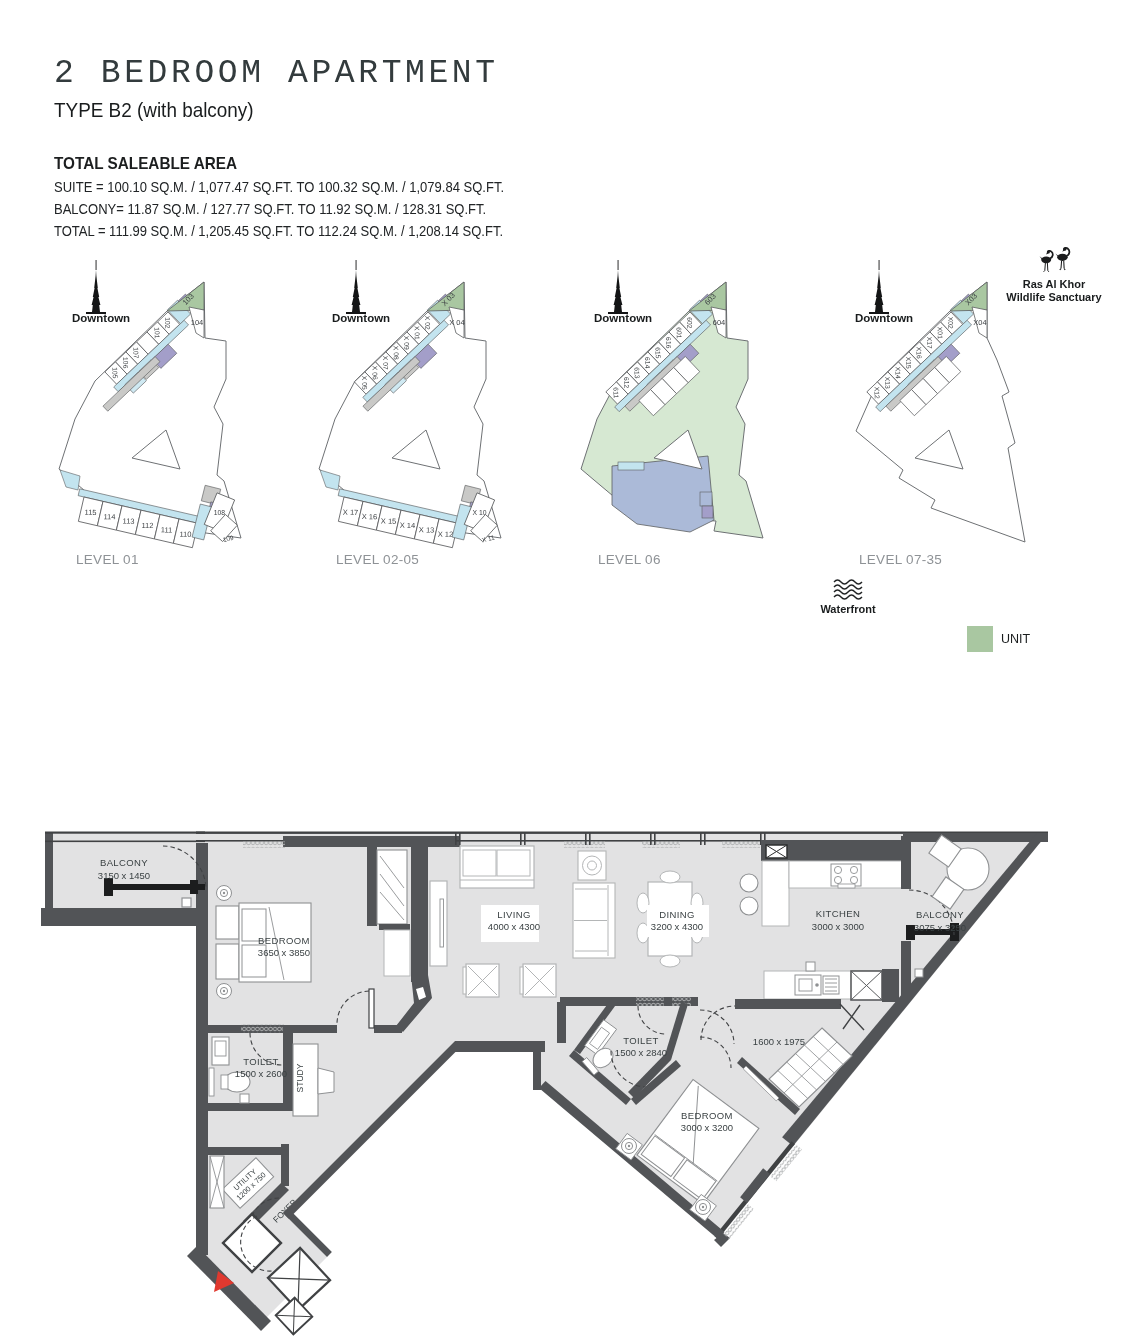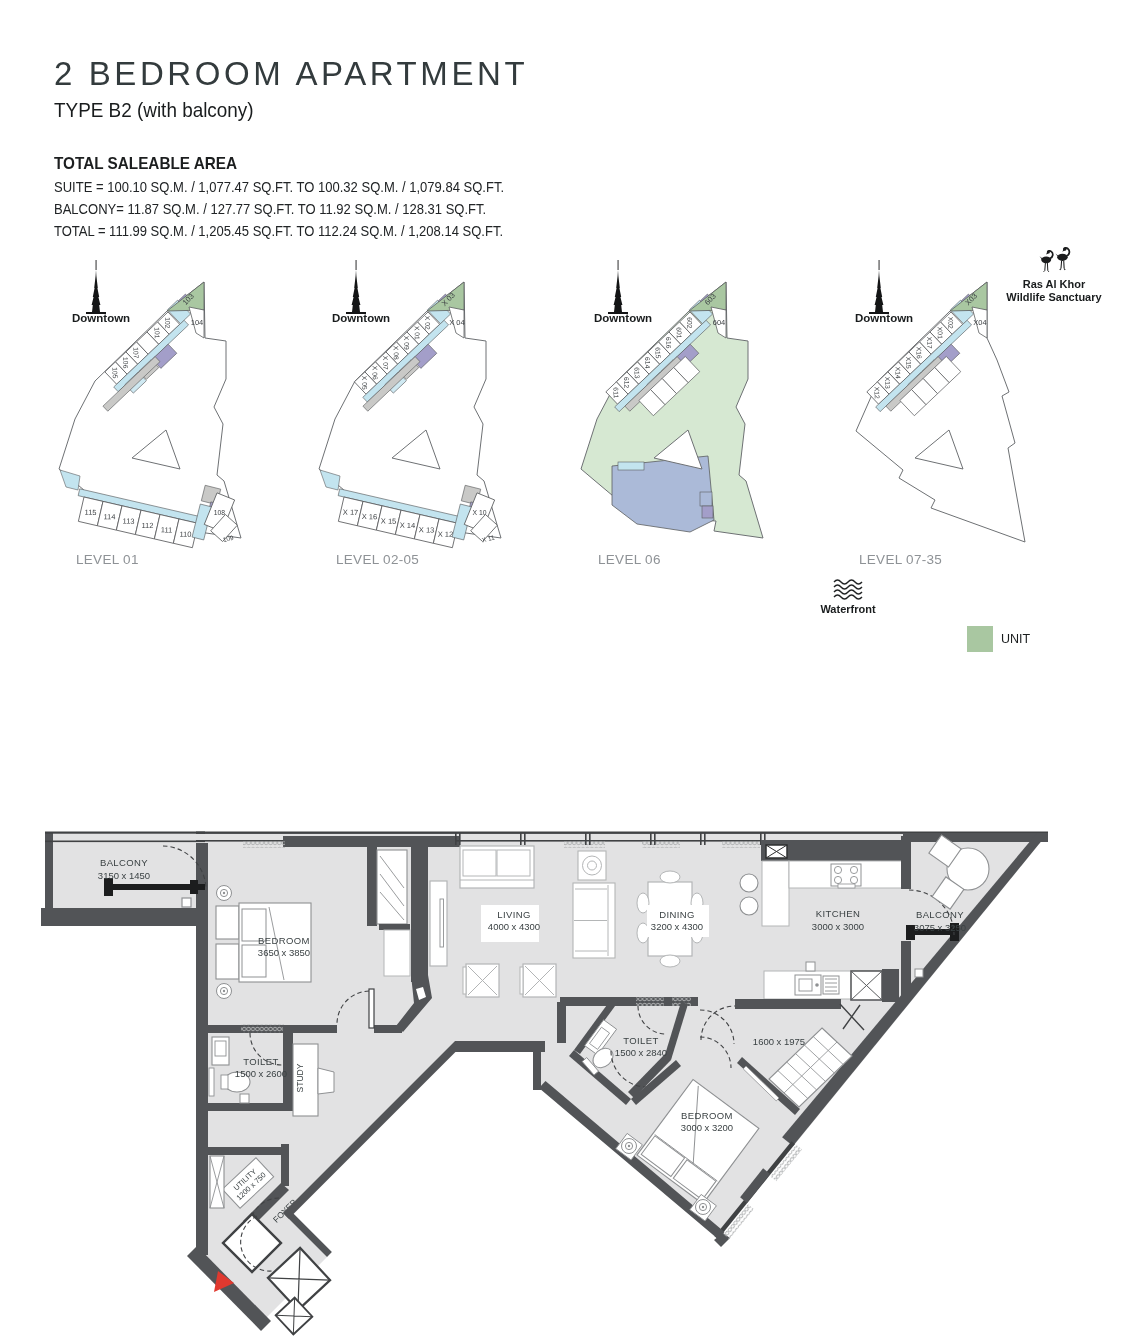--- a/index.html
+++ b/index.html
@@ -1,16 +1,16 @@
 <!DOCTYPE html>
 <html><head><meta charset="utf-8"><style>
 html,body{margin:0;padding:0}
 body{width:1126px;height:1344px;background:#ffffff;font-family:"Liberation Sans",sans-serif;position:relative;overflow:hidden}
 .abs{position:absolute}
-#title{left:54px;top:55px;font-family:Liberation Sans, sans-serif;font-size:33px;letter-spacing:3.6px;color:#333b3d;font-weight:500}
+#title{left:54px;top:55px;font-family:Liberation Mono, monospace;font-size:33px;letter-spacing:3.6px;color:#333b3d;font-weight:500}
 #sub{left:54px;top:98px;font-size:21px;color:#191c1d;transform:scaleX(0.9);transform-origin:0 0}
 #tsa{left:54px;top:154px;font-size:17px;font-weight:bold;color:#1c1e1f;transform:scaleX(0.9);transform-origin:0 0}
 .ln{left:54px;font-size:15.5px;color:#212426;transform:scaleX(0.84);transform-origin:0 0}
 </style></head><body>
 <svg class="abs" style="left:0;top:0" width="1126" height="1344" viewBox="0 0 1126 1344">
     <defs>
 <pattern id="scal" width="4.4" height="6" patternUnits="userSpaceOnUse">
  <circle cx="2.2" cy="3" r="1.7" fill="none" stroke="#aeb0b1" stroke-width="0.9"></circle>
 </pattern>
 <g id="burj">

